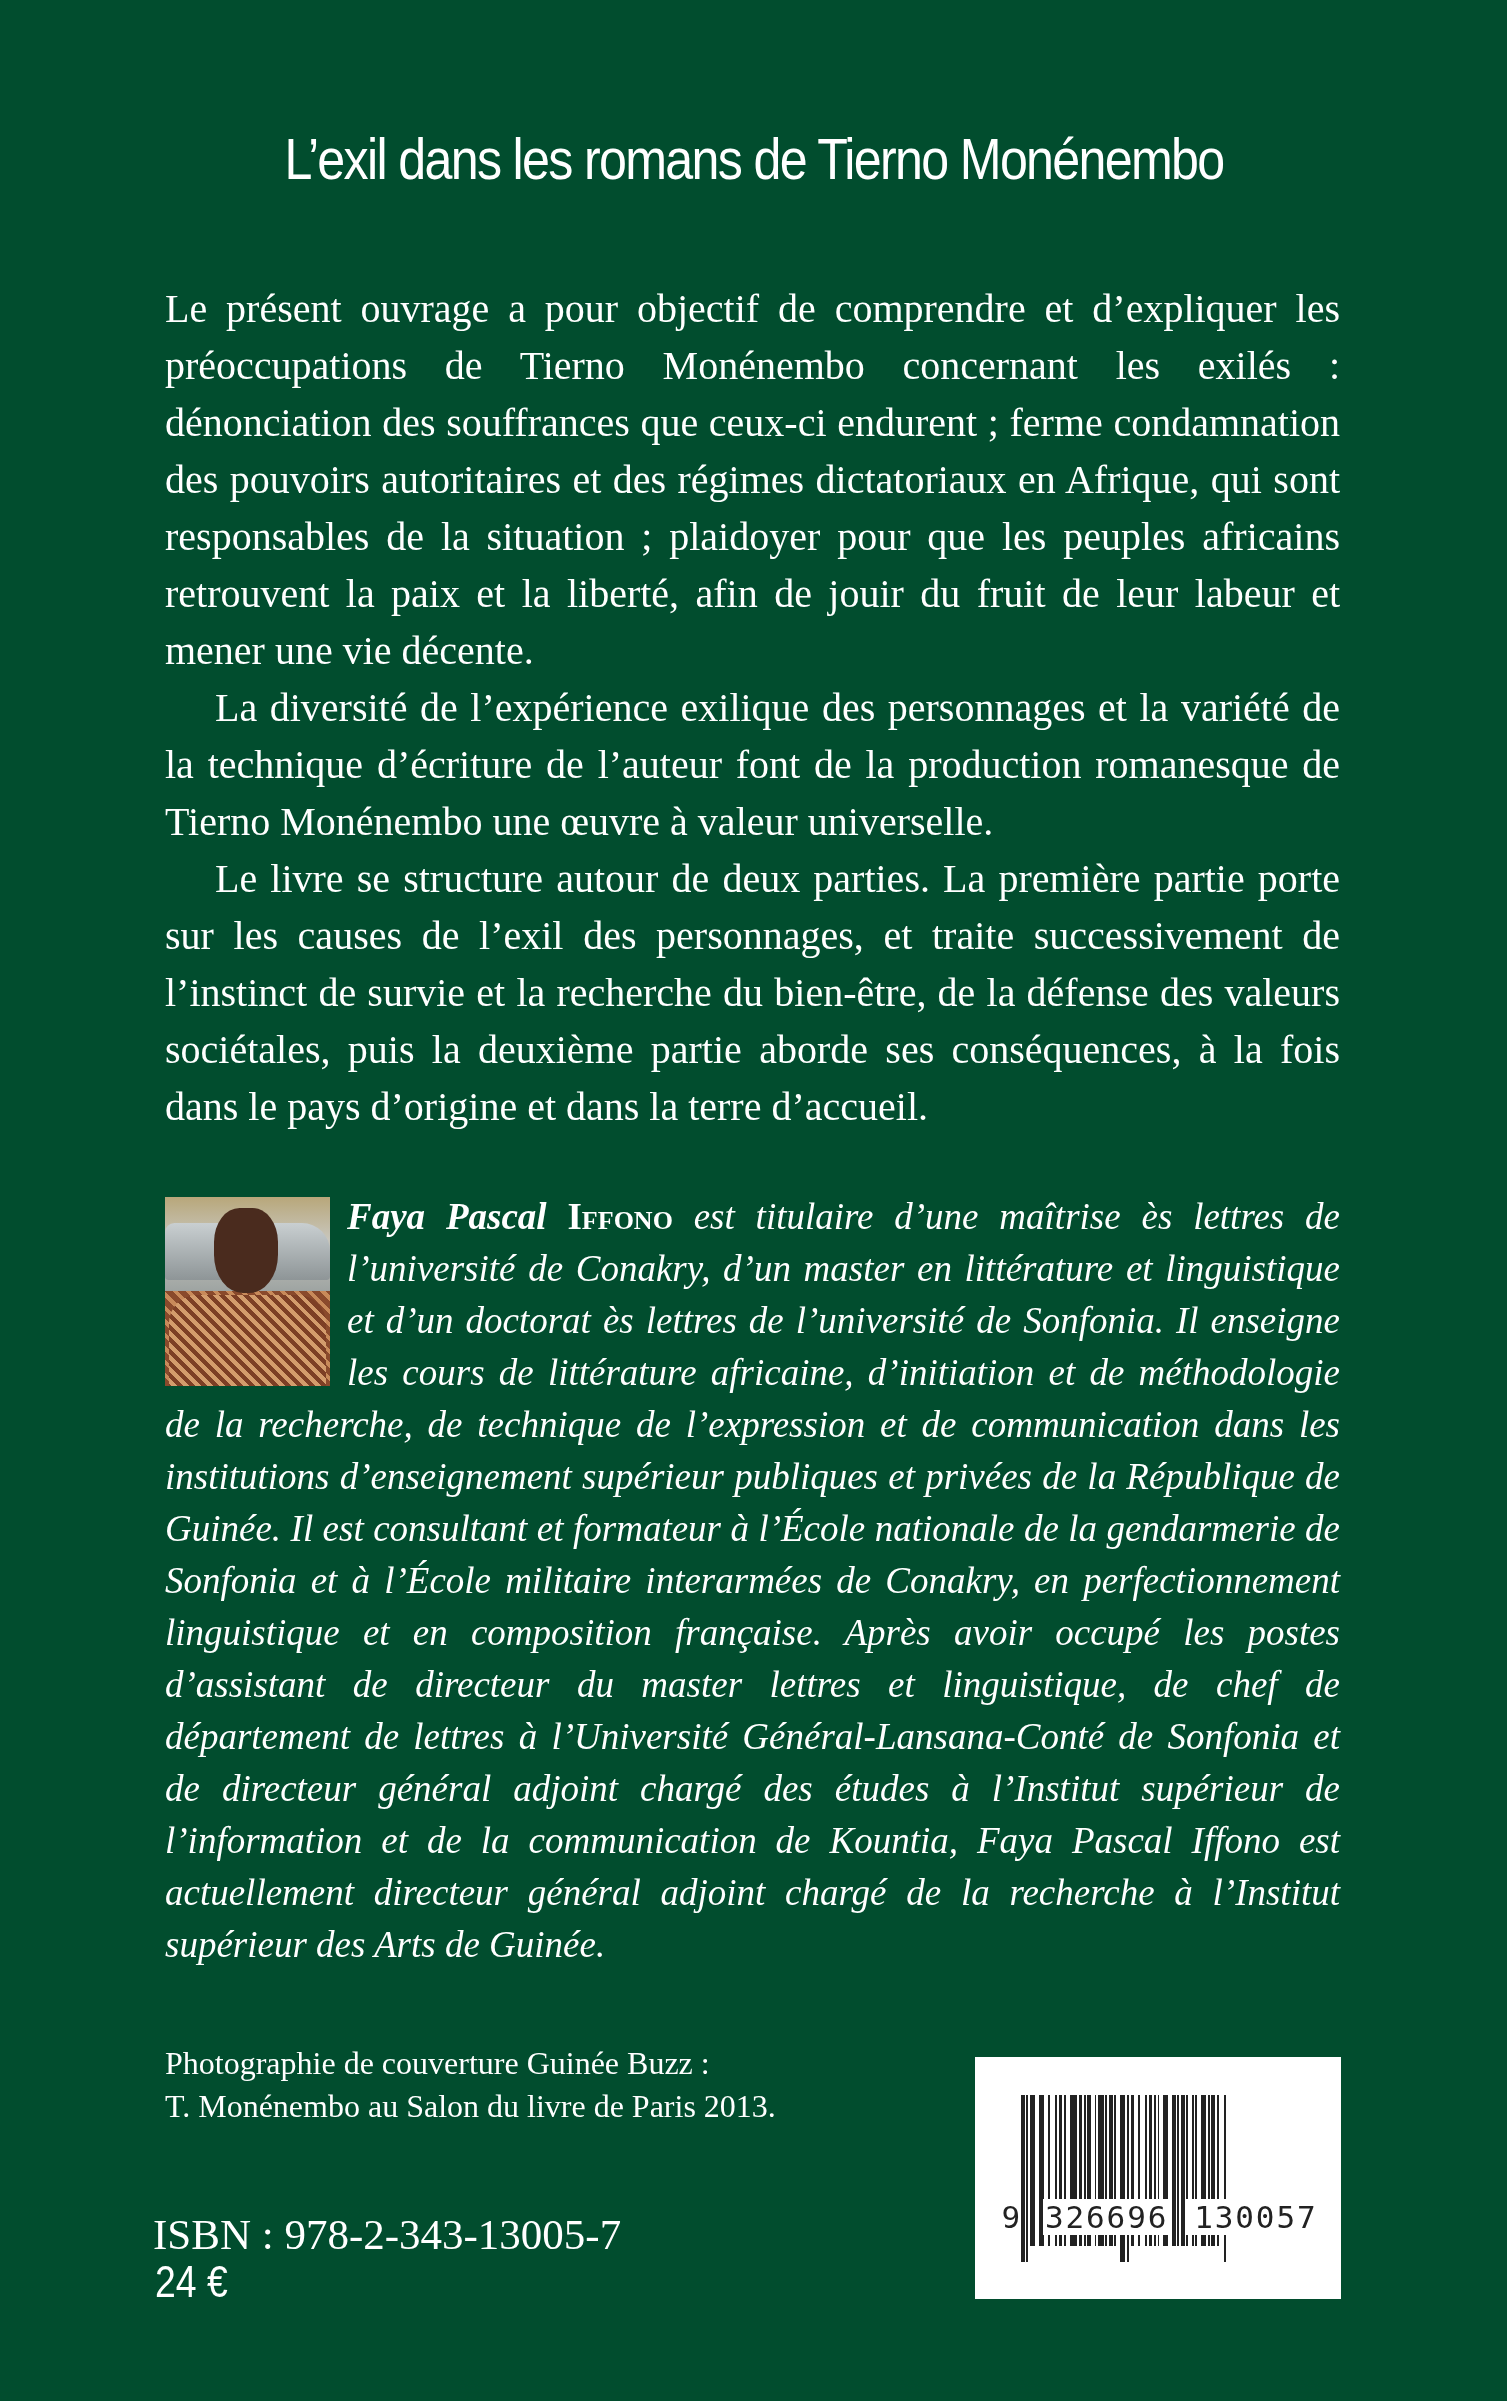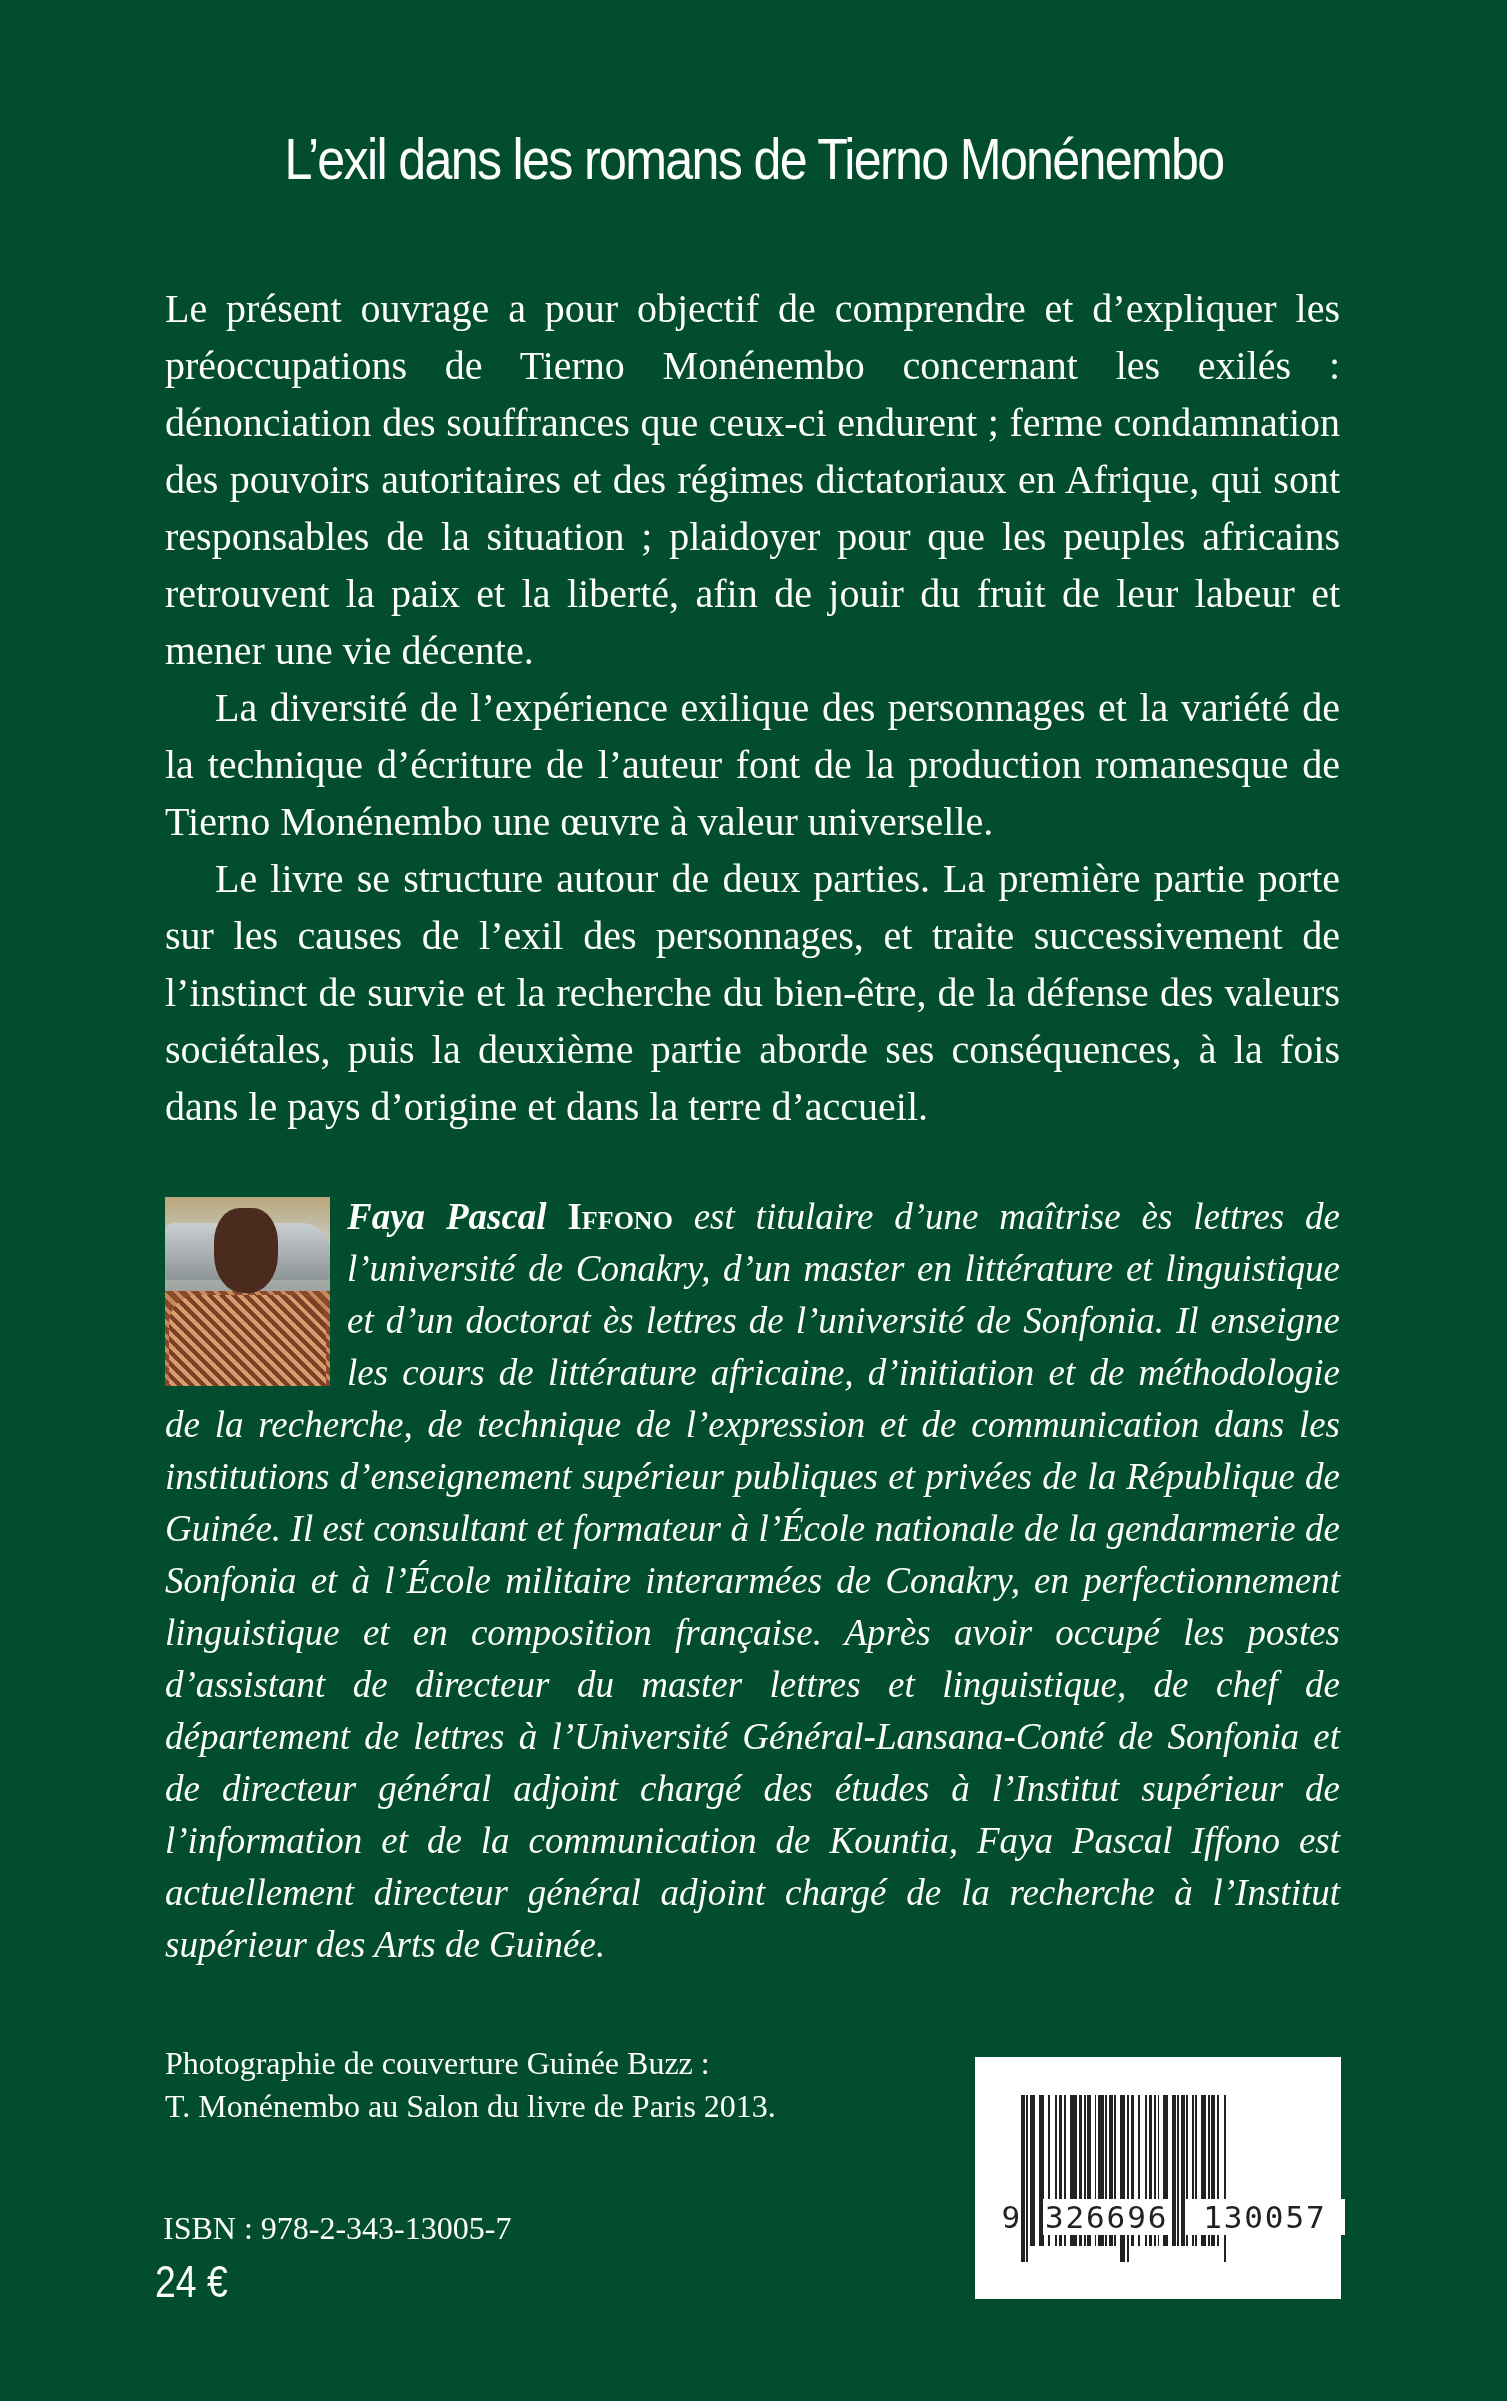--- a/index.html
+++ b/index.html
@@ -49,22 +49,22 @@
     .photo .shirt { position:absolute; left:3.8px; top:98px; width:157px; height:95px;
       background: repeating-linear-gradient(45deg, #7d3f25 0 4.7px, #d39c6c 4.7px 8.5px);
       border-radius: 28px 28px 0 0; }
     .bio .name { font-weight: bold; }
     .bio .smallcaps { font-style: normal; font-weight: bold; font-variant: small-caps; }
     .credits {
       position: absolute; left: 165px; top: 2042px;
       font-size: 32px; line-height: 43px;
     }
     .isbn {
-      position: absolute; left: 163px; top: 2210px;
-      font-size: 32px;
+      position: absolute; left: 153px; top: 2210px;
+      font-size: 43px;
     }
     .price {
       position: absolute; left: 155px; top: 2257px;
       font-family: "Liberation Sans", sans-serif;
       font-size: 44px; transform: scaleX(0.85); transform-origin: left;
     }
     .barcode-box {
       position: absolute; left: 975px; top: 2057px;
       width: 366px; height: 242px;
       background: #ffffff;
@@ -77,21 +77,21 @@
     .bars span.long { height: 167px; }
     .bars span.gap { background: transparent; }
     .digits {
       position: absolute; top: 142px; left: 26.5px;
       font-family: "DejaVu Sans Mono", monospace;
       font-size: 31px; color:#222; letter-spacing: 1.9px;
       display: flex;
     }
     .digits .first { width: 32px; }
     .digits .g1 { margin-left: 9.5px; background:#fff; padding: 0 1.9px; }
-    .digits .g2 { margin-left: 15px; background:#fff; padding: 0 18px; }
+    .digits .g2 { margin-left: 15px; background:#fff; padding: 0 9px; }
   </style>
 </head>
 <body>
 
 <div class="title">L’exil dans les romans de Tierno Monénembo</div>
 
 <div class="body-text" id="summary">
   <p>Le présent ouvrage a pour objectif de comprendre et d’expliquer les préoccupations de Tierno Monénembo concernant les exilés : dénonciation des souffrances que ceux-ci endurent ; ferme condamnation des pouvoirs autoritaires et des régimes dictatoriaux en Afrique, qui sont responsables de la situation ; plaidoyer pour que les peuples africains retrouvent la paix et la liberté, afin de jouir du fruit de leur labeur et mener une vie décente.</p>
   <p class="indent">La diversité de l’expérience exilique des personnages et la variété de la technique d’écriture de l’auteur font de la production romanesque de Tierno Monénembo une œuvre à valeur universelle.</p>
   <p class="indent">Le livre se structure autour de deux parties. La première partie porte sur les causes de l’exil des personnages, et traite successivement de l’instinct de survie et la recherche du bien-être, de la défense des valeurs sociétales, puis la deuxième partie aborde ses conséquences, à la fois dans le pays d’origine et dans la terre d’accueil.</p>

